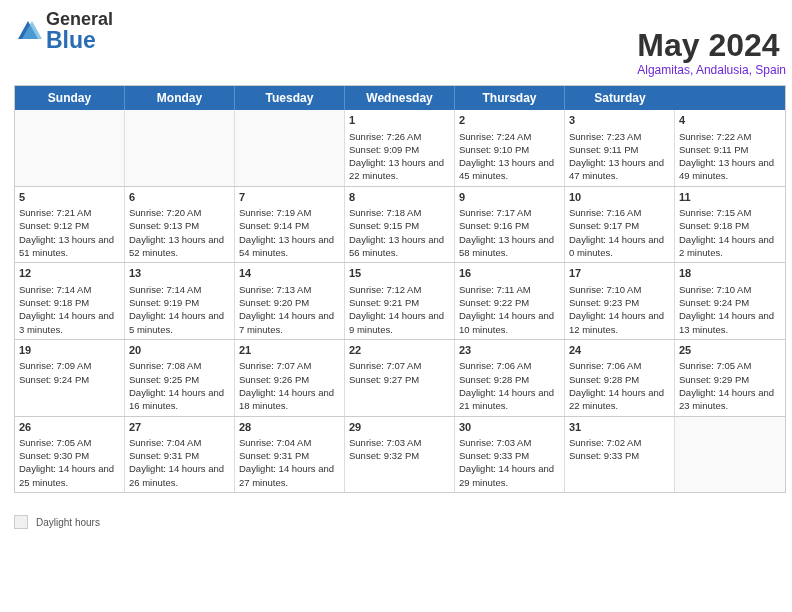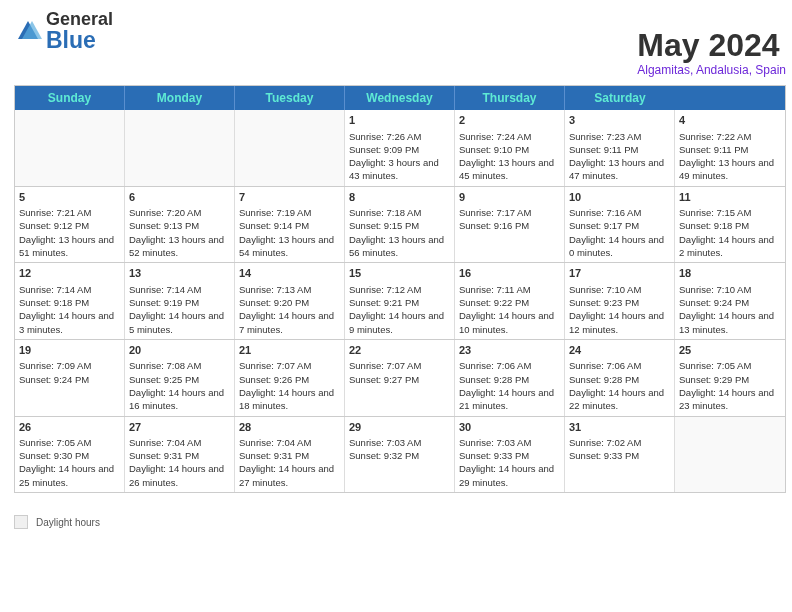--- a/index.html
+++ b/index.html
@@ -63,21 +63,21 @@
       display: flex;
       flex-direction: column;
       border: 1px solid #ccc;
     }
     .cal-header-row {
       display: grid;
       grid-template-columns: repeat(7, 1fr);
       background: #2a6db5;
     }
     .cal-header-cell {
-      color: #5eead4;
+      color: #ffffff;
       font-size: 12px;
       font-weight: bold;
       text-align: center;
       padding: 5px 2px;
       border-right: 1px solid #5a8fcf;
     }
     .cal-header-cell:last-child { border-right: none; }
     .cal-body {
       flex: 1;
       display: flex;
@@ -151,31 +151,31 @@
         <div class="cal-header-cell">Tuesday</div>
         <div class="cal-header-cell">Wednesday</div>
         <div class="cal-header-cell">Thursday</div>
         <div class="cal-header-cell">Saturday</div>
       </div>
     <div class="cal-body">
     <div class="cal-week">
           <div class="cal-cell empty"></div>
           <div class="cal-cell empty"></div>
           <div class="cal-cell empty"></div>
-          <div class="cal-cell"><span class="day-num">1</span><span>Sunrise: 7:26 AM</span><br><span>Sunset: 9:09 PM</span><br><span>Daylight: 3 hours and 43 minutes.</span></div>
+          <div class="cal-cell"><span class="day-num">1</span><span>Sunrise: 7:26 AM</span><br><span>Sunset: 9:09 PM</span><br><span>Daylight: 13 hours and 22 minutes.</span></div>
           <div class="cal-cell"><span class="day-num">2</span><span>Sunrise: 7:24 AM</span><br><span>Sunset: 9:10 PM</span><br><span>Daylight: 13 hours and 45 minutes.</span></div>
           <div class="cal-cell"><span class="day-num">3</span><span>Sunrise: 7:23 AM</span><br><span>Sunset: 9:11 PM</span><br><span>Daylight: 13 hours and 47 minutes.</span></div>
           <div class="cal-cell"><span class="day-num">4</span><span>Sunrise: 7:22 AM</span><br><span>Sunset: 9:11 PM</span><br><span>Daylight: 13 hours and 49 minutes.</span></div>
         </div>
         <div class="cal-week">
           <div class="cal-cell"><span class="day-num">5</span><span>Sunrise: 7:21 AM</span><br><span>Sunset: 9:12 PM</span><br><span>Daylight: 13 hours and 51 minutes.</span></div>
           <div class="cal-cell"><span class="day-num">6</span><span>Sunrise: 7:20 AM</span><br><span>Sunset: 9:13 PM</span><br><span>Daylight: 13 hours and 52 minutes.</span></div>
           <div class="cal-cell"><span class="day-num">7</span><span>Sunrise: 7:19 AM</span><br><span>Sunset: 9:14 PM</span><br><span>Daylight: 13 hours and 54 minutes.</span></div>
           <div class="cal-cell"><span class="day-num">8</span><span>Sunrise: 7:18 AM</span><br><span>Sunset: 9:15 PM</span><br><span>Daylight: 13 hours and 56 minutes.</span></div>
-          <div class="cal-cell"><span class="day-num">9</span><span>Sunrise: 7:17 AM</span><br><span>Sunset: 9:16 PM</span><br></div>
+          <div class="cal-cell"><span class="day-num">9</span><span>Sunrise: 7:17 AM</span><br><span>Sunset: 9:16 PM</span><br><span>Daylight: 13 hours and 58 minutes.</span></div>
           <div class="cal-cell"><span class="day-num">10</span><span>Sunrise: 7:16 AM</span><br><span>Sunset: 9:17 PM</span><br><span>Daylight: 14 hours and 0 minutes.</span></div>
           <div class="cal-cell"><span class="day-num">11</span><span>Sunrise: 7:15 AM</span><br><span>Sunset: 9:18 PM</span><br><span>Daylight: 14 hours and 2 minutes.</span></div>
         </div>
         <div class="cal-week">
           <div class="cal-cell"><span class="day-num">12</span><span>Sunrise: 7:14 AM</span><br><span>Sunset: 9:18 PM</span><br><span>Daylight: 14 hours and 3 minutes.</span></div>
           <div class="cal-cell"><span class="day-num">13</span><span>Sunrise: 7:14 AM</span><br><span>Sunset: 9:19 PM</span><br><span>Daylight: 14 hours and 5 minutes.</span></div>
           <div class="cal-cell"><span class="day-num">14</span><span>Sunrise: 7:13 AM</span><br><span>Sunset: 9:20 PM</span><br><span>Daylight: 14 hours and 7 minutes.</span></div>
           <div class="cal-cell"><span class="day-num">15</span><span>Sunrise: 7:12 AM</span><br><span>Sunset: 9:21 PM</span><br><span>Daylight: 14 hours and 9 minutes.</span></div>
           <div class="cal-cell"><span class="day-num">16</span><span>Sunrise: 7:11 AM</span><br><span>Sunset: 9:22 PM</span><br><span>Daylight: 14 hours and 10 minutes.</span></div>
           <div class="cal-cell"><span class="day-num">17</span><span>Sunrise: 7:10 AM</span><br><span>Sunset: 9:23 PM</span><br><span>Daylight: 14 hours and 12 minutes.</span></div>

